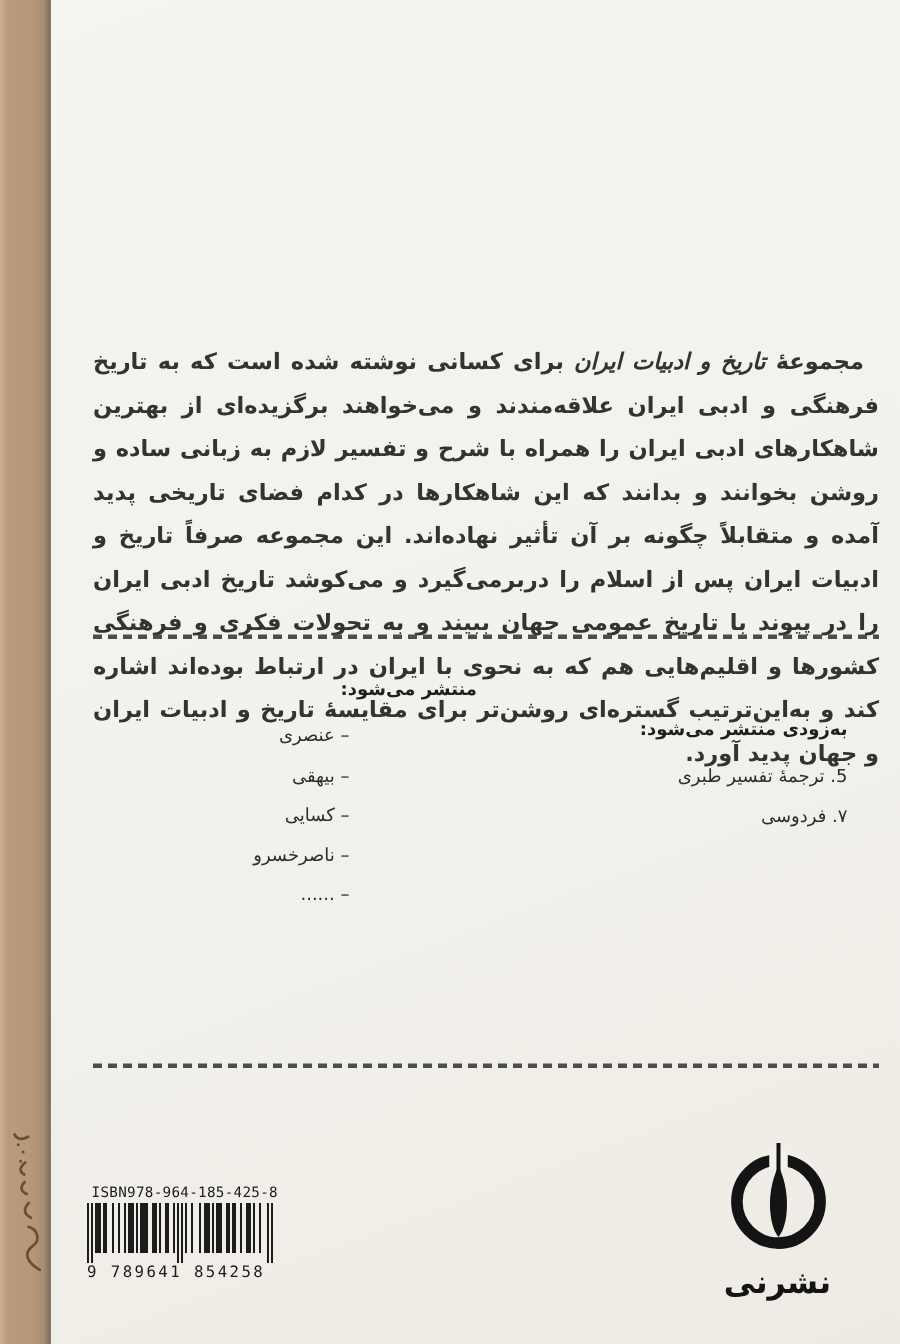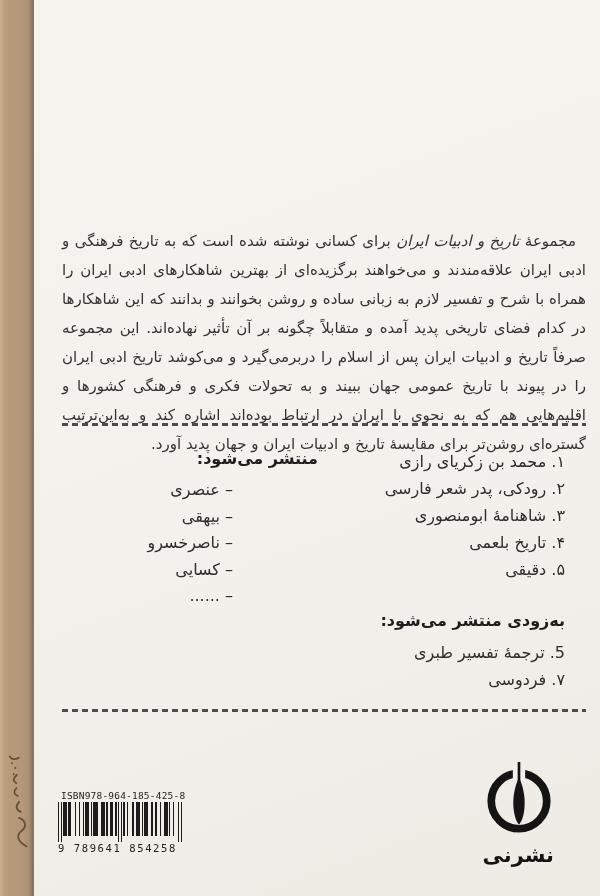--- a/index.html
+++ b/index.html
@@ -6,30 +6,30 @@
   body{width:600px;height:896px;font-family:"DejaVu Sans",sans-serif;}
   .cover{position:relative;width:600px;height:896px;overflow:hidden;
          background:linear-gradient(160deg,#f6f4ef 0%,#f3f1eb 55%,#edebe4 100%);}
   
   .spine{position:absolute;left:0;top:0;width:34px;height:896px;
          background:linear-gradient(90deg,#cbb08e 0%,#b99c7b 14%,#b49777 68%,#a68f72 86%,#80705f 97%,#8d7d69 100%);}
   .scribble{position:absolute;left:3px;top:746px;transform:rotate(-3deg);}
   
   .intro{position:absolute;left:62px;right:14px;top:212px;direction:rtl;
          text-align:justify;font-size:15px;line-height:29px;color:#333;
-         text-indent:10px;}
+         text-indent:10px;font-weight:bold;}
   .intro .ital{font-style:italic;}
   
   .sep{position:absolute;left:62px;width:524px;height:2.6px;
        background:repeating-linear-gradient(90deg,#4d4d4d 0,#4d4d4d 6px,transparent 6px,transparent 10px);}
   .sep1{top:423px;}
   .sep2{top:709px;}
   
   .col{position:absolute;top:448px;direction:rtl;text-align:right;
-       font-size:16px;color:#2d2d2d;}
+       font-size:12px;color:#2d2d2d;}
   .col .hdr{font-weight:bold;color:#1e1e1e;line-height:22px;margin:0 0 7px 0;}
   .col ul{list-style:none;margin:0;padding:0;}
   .col li{line-height:27px;}
   .col-right{right:35px;width:260px;}
   .col-right .hdr2{margin-top:27px;}
   .col-left{right:282px;width:240px;}
   .col-left ul{margin-left:0;margin-right:85px;}
   .col-left li{line-height:26.5px;}
   
   .barcode-block{position:absolute;left:56px;top:790px;width:134px;color:#1c1c1c;}
@@ -59,41 +59,34 @@
       <circle cx="14" cy="22" r="1" fill="#6b4f34" stroke="none"></circle>
       <circle cx="11" cy="17" r="1" fill="#6b4f34" stroke="none"></circle>
     </svg>
   </div>
 
   <p class="intro"><span>مجموعهٔ </span><span class="ital">تاریخ و ادبیات ایران</span><span> برای کسانی نوشته شده است که به تاریخ فرهنگی و ادبی ایران علاقه‌مندند و می‌خواهند برگزیده‌ای از بهترین شاهکارهای ادبی ایران را همراه با شرح و تفسیر لازم به زبانی ساده و روشن بخوانند و بدانند که این شاهکارها در کدام فضای تاریخی پدید آمده و متقابلاً چگونه بر آن تأثیر نهاده‌اند. این مجموعه صرفاً تاریخ و ادبیات ایران پس از اسلام را دربرمی‌گیرد و می‌کوشد تاریخ ادبی ایران را در پیوند با تاریخ عمومی جهان ببیند و به تحولات فکری و فرهنگی کشورها و اقلیم‌هایی هم که به نحوی با ایران در ارتباط بوده‌اند اشاره کند و به‌این‌ترتیب گستره‌ای روشن‌تر برای مقایسهٔ تاریخ و ادبیات ایران و جهان پدید آورد.</span></p>
 
   <div class="sep sep1"></div>
 
   <div class="col col-right">
-    <ul>
-        <li>۱. محمد بن زکریای رازی</li>
-        <li>۲. رودکی، پدر شعر فارسی</li>
-        <li>۳. شاهنامهٔ ابومنصوری</li>
-        <li>۴. تاریخ بلعمی</li>
-        <li>۵. دقیقی</li>
-      </ul>
     <p class="hdr hdr2">به‌زودی منتشر می‌شود:</p>
     <ul>
         <li>5. ترجمهٔ تفسیر طبری</li>
         <li>۷. فردوسی</li>
       </ul>
   </div>
 
   <div class="col col-left">
     <p class="hdr">منتشر می‌شود:</p>
     <ul>
         <li>– عنصری</li>
         <li>– بیهقی</li>
+        <li>– کسایی</li>
         <li>– ناصرخسرو</li>
-        <li>– کسایی</li>
         <li>– ......</li>
       </ul>
   </div>
 
   <div class="sep sep2"></div>
 
   <div class="barcode-block">
     <p class="isbn-label">ISBN978-964-185-425-8</p>
     <svg id="bars" class="bars" width="124" height="40" viewBox="0 0 95 40" preserveAspectRatio="none" shape-rendering="crispEdges">
         <rect x="0" y="0" width="1" height="40" fill="#1c1c1c"></rect>

